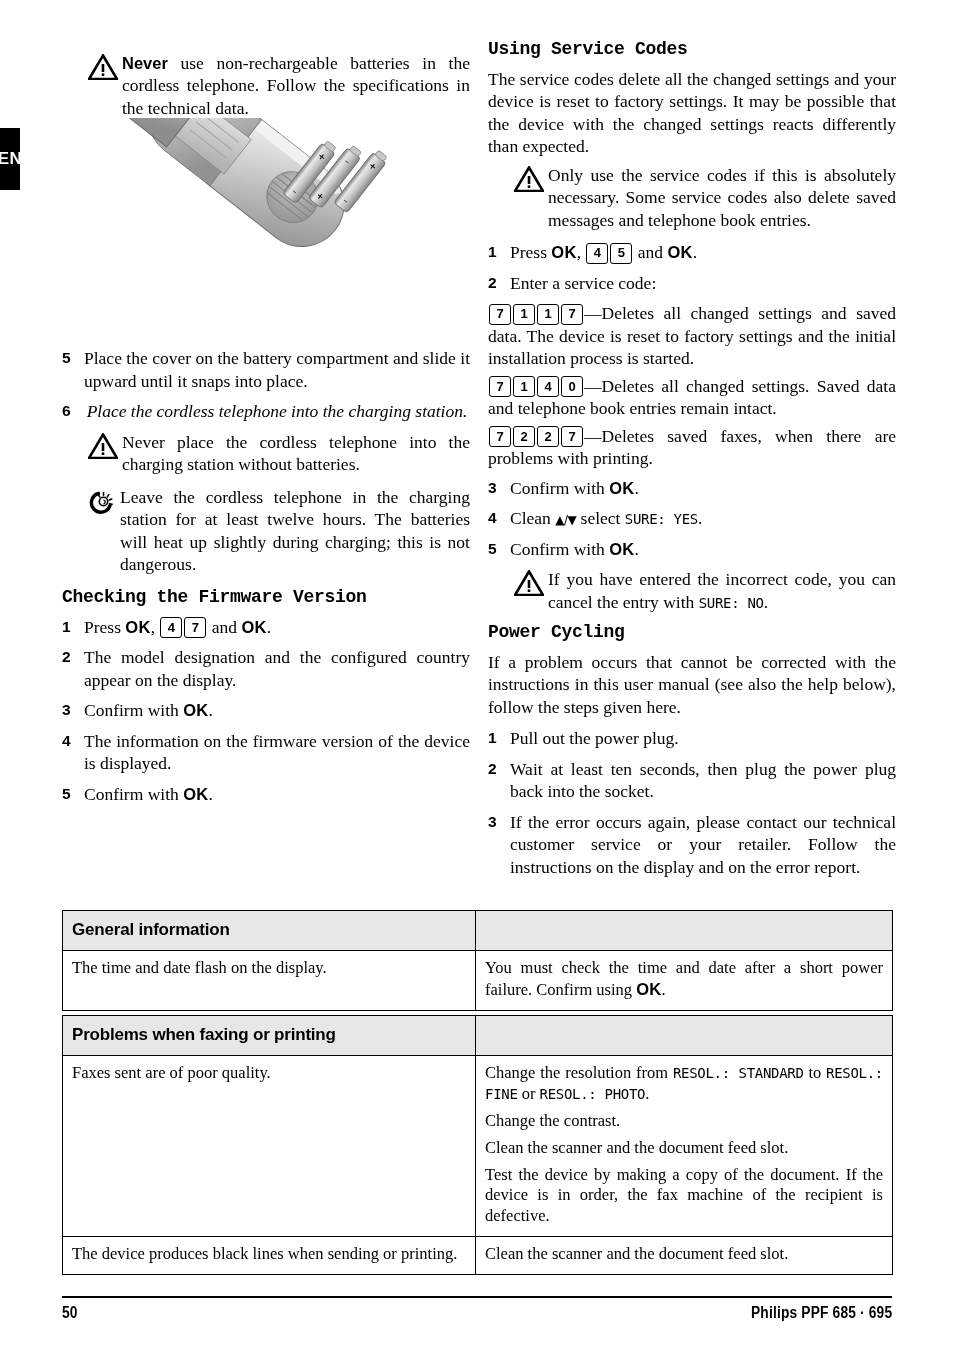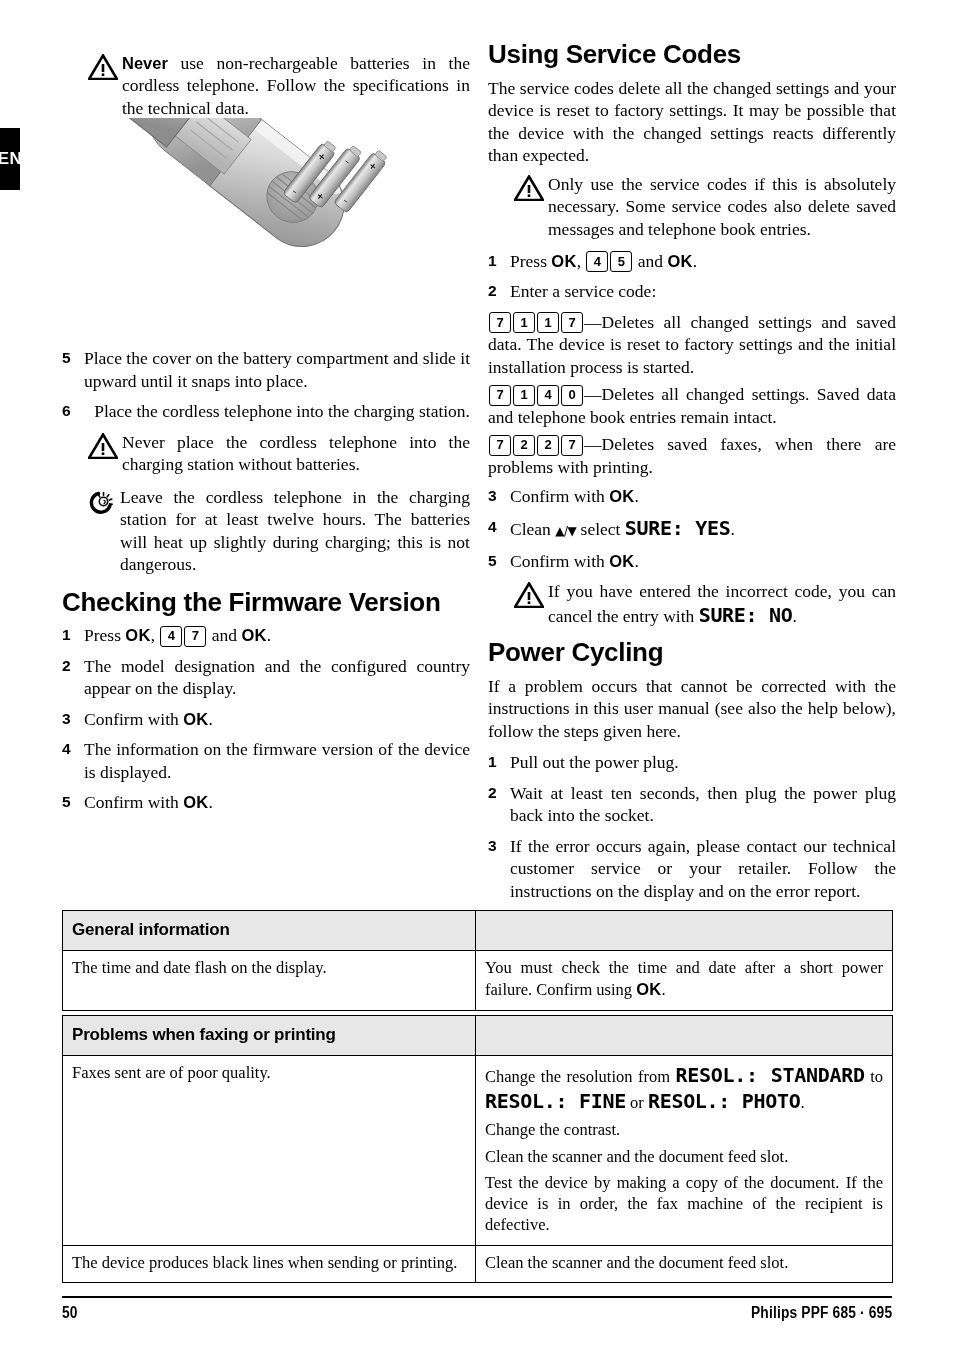--- a/index.html
+++ b/index.html
@@ -23,23 +23,23 @@
     font-weight:bold; font-size:17px; letter-spacing:0.5px;
   }
 
   
   .page{ position:absolute; left:0; top:0; width:954px; height:1008px; }
   .col{ position:absolute; width:408px; }
   .col-left{ left:62px; top:46px; }
   .col-right{ left:488px; top:40px; }
 
   h1.sec{
-    font-family:Liberation Sans, sans-serif;
-    font-weight:bold;
-    font-size:26px;
+    font-family:Liberation Mono, monospace;
+    font-weight:bold;
+    font-size:18px;
     line-height:1.1;
     margin:0 0 8px 0;
     letter-spacing:-0.3px;
   }
 
   p.body{
     font-size:17.5px;
     line-height:1.285;
     margin:0 0 5px 0;
     text-align:justify;
@@ -56,21 +56,21 @@
   }
   .step .num{
     font-family:"Liberation Sans","DejaVu Sans",sans-serif;
     font-weight:bold;
     font-size:15.5px;
     width:22px;
     flex:0 0 22px;
     padding-top:1px;
   }
   .step .txt{ flex:1 1 auto; text-align:justify; }
-  .step.last .txt{ text-align:right; }
+  .step.last .txt{ text-align:center;font-style:italic; }
 
   
   .note{
     display:flex;
     font-size:17.5px;
     line-height:1.285;
     margin:6px 0 10px 0;
     padding-left:26px;
   }
   .note .ico{
@@ -104,23 +104,23 @@
     padding:2.5px 6px 3.5px 6px;
     margin:0 1px;
     vertical-align:1px;
     min-width:22px;
     text-align:center;
   }
 
   
   .lcd{
     font-family:"DejaVu Sans Mono","Liberation Mono",monospace;
-    font-size:20px;
+    font-size:14px;
     letter-spacing:-0.3px;
-    font-weight:bold;
+    font-weight:normal;
   }
 
   .arrows{
     font-family:"DejaVu Sans","Liberation Sans",sans-serif;
     font-size:12px;
     letter-spacing:-0.5px;
   }
 
   
   .illus{

